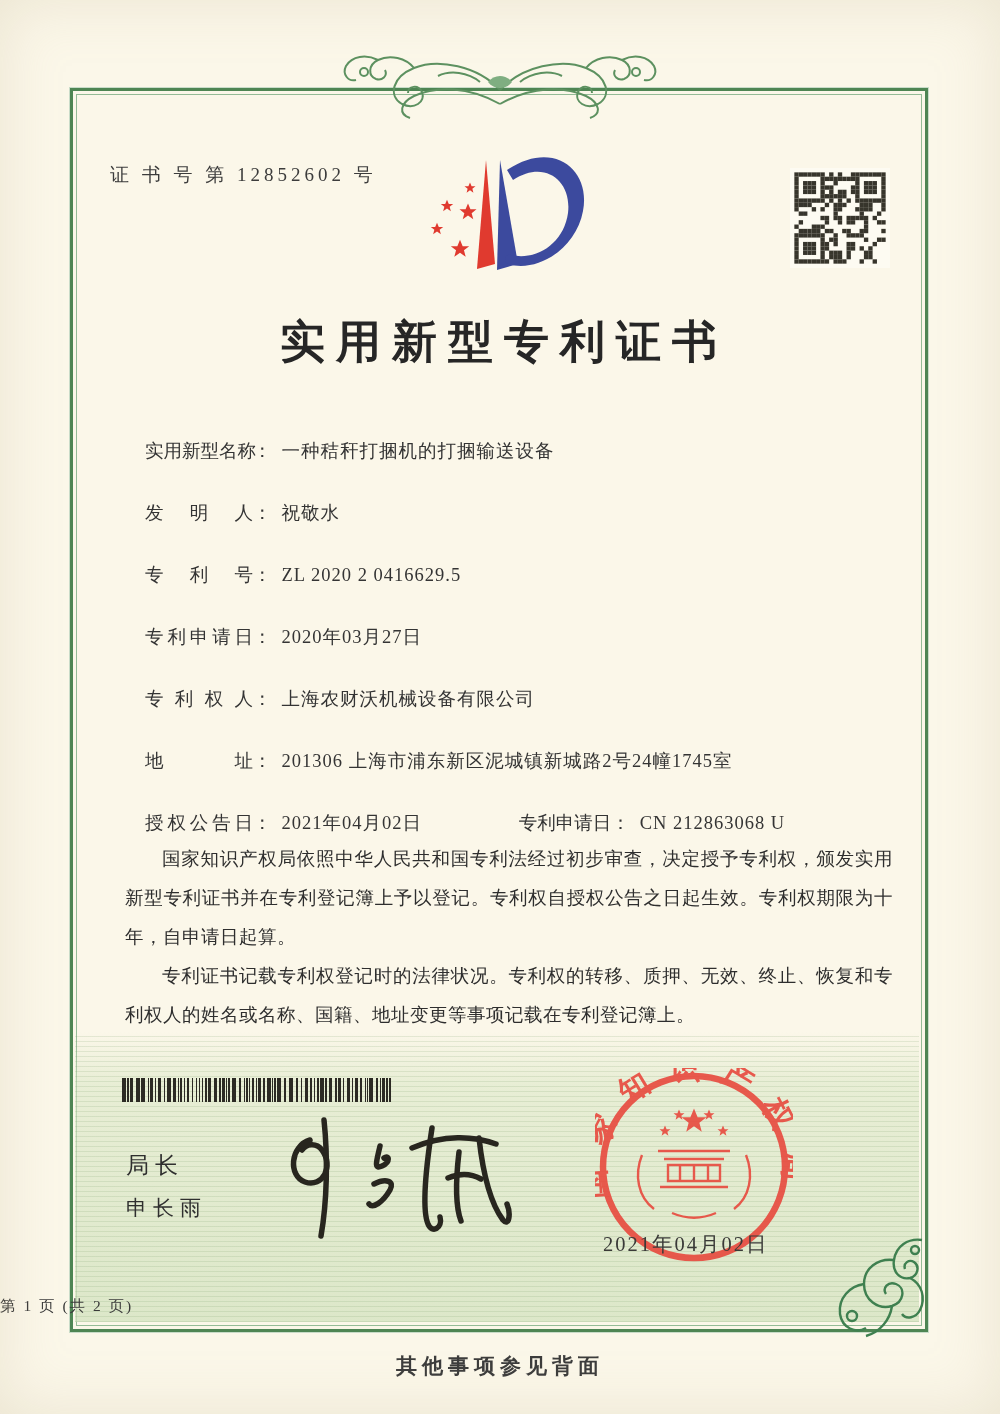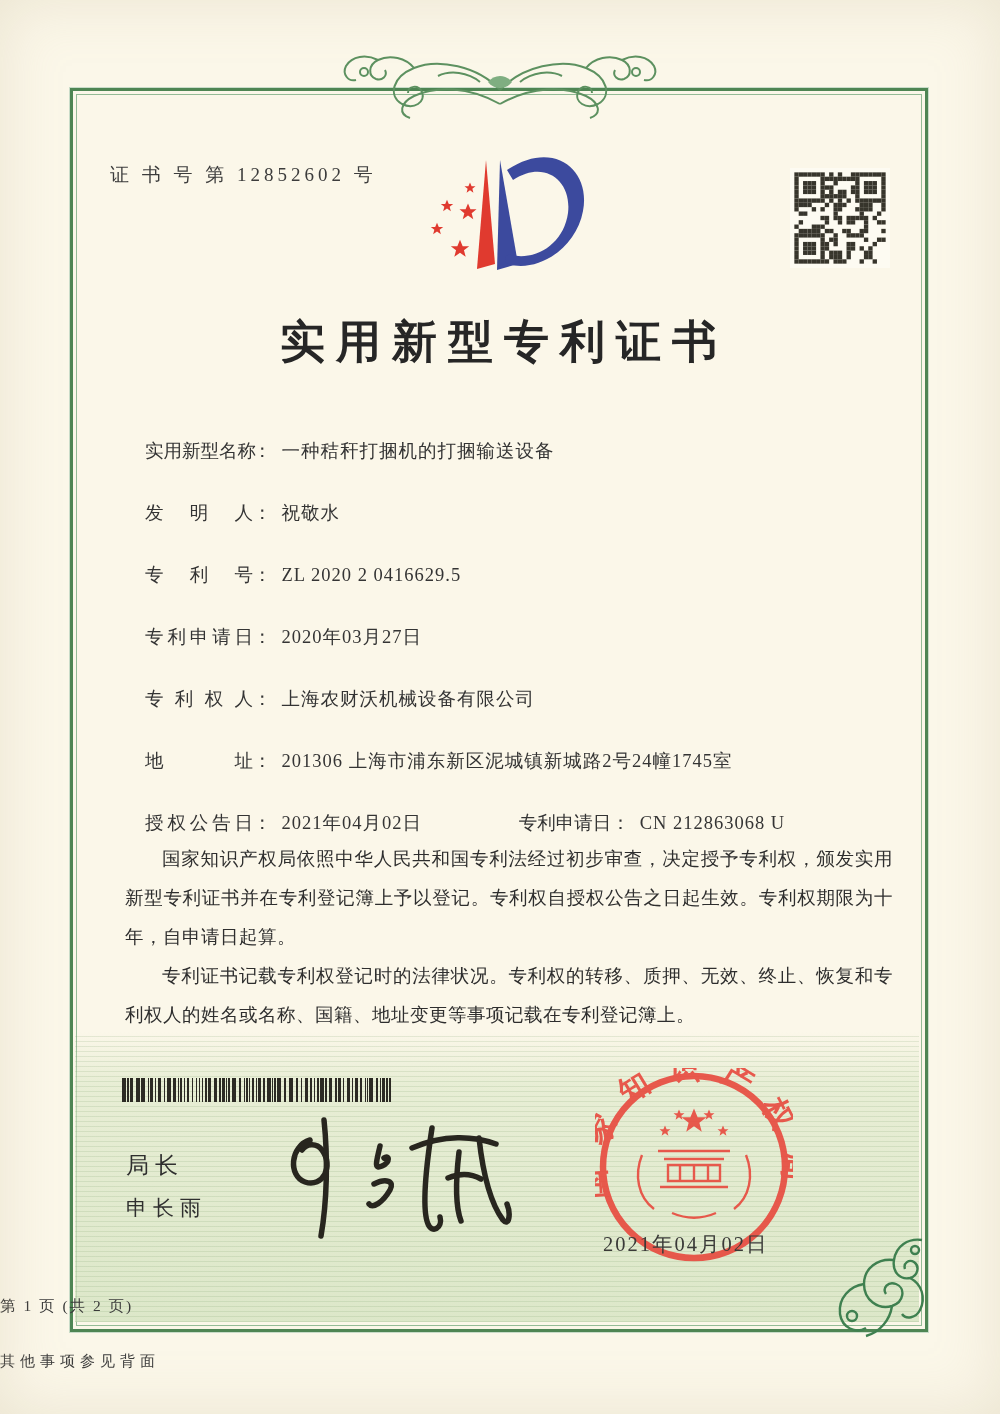--- a/index.html
+++ b/index.html
@@ -27,21 +27,21 @@
   .fvalue{margin-left:10px;letter-spacing:1px;}
   .grantrow{margin-top:17px;}
   .grant2{display:inline-block;margin-left:92px;}
   .paras{left:125px;top:840px;width:768px;font-size:18.5px;line-height:39px;
         color:#2e2e2e;text-align:justify;}
   .paras p{margin:0;text-indent:2em;letter-spacing:0.5px;}
   .bureau-title{left:126px;top:1150px;font-size:23px;letter-spacing:6px;color:#2f2f2f;}
   .bureau-name{left:126px;top:1194px;font-size:21px;letter-spacing:6px;color:#2f2f2f;}
   .seal-date{left:603px;top:1230px;font-size:20.5px;letter-spacing:2px;color:#3a3a38;}
   .pageno{left:0;right:0;top:1296px;font-size:15.5px;letter-spacing:2px;color:#3a3a3a;}
-  .backnote{left:0;right:0;top:1352px;text-align:left;font-size:15px;letter-spacing:5px;color:#3c3c3c;}
+  .backnote{left:0;right:0;top:1352px;text-align:center;font-size:21px;letter-spacing:5px;color:#3c3c3c;font-weight:bold;}
   svg{display:block;}
 </style>
 </head>
 <body>
 
 <div class="page">
 
   <div class="frame"></div>
   <div class="watermark"></div>
 

